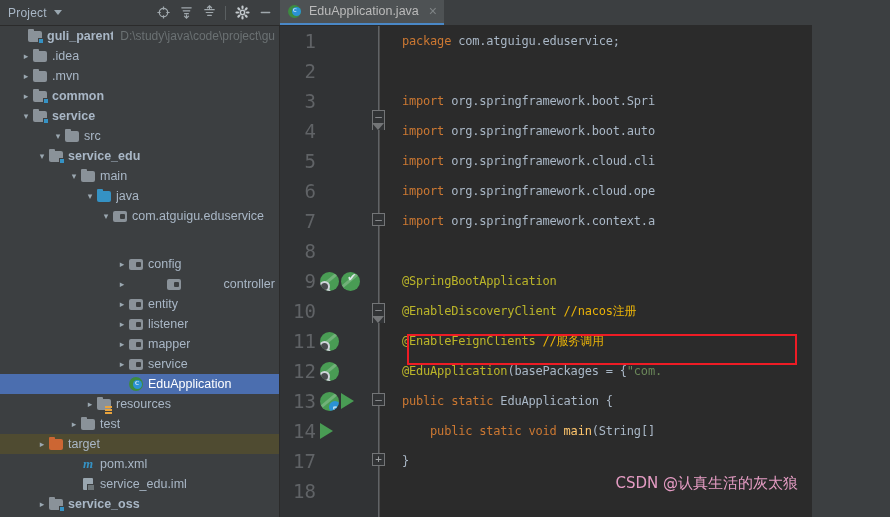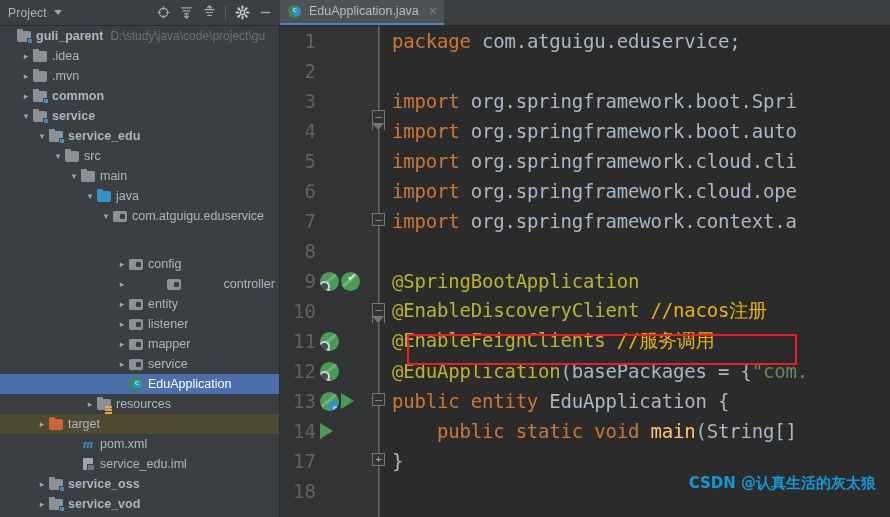--- a/index.html
+++ b/index.html
@@ -4,21 +4,21 @@
 <style>
   * { box-sizing: border-box; margin: 0; padding: 0; }
   html, body {
     width: 890px; height: 517px;
     overflow: hidden;
     background: #3c3f41;
     font-family: "Liberation Sans", sans-serif;
   }
   #app {
     position: relative;
-    width: 890px; height: 517px;
+    width: 812px; height: 517px;
     display: flex; flex-direction: column;
   }
 
   
   .topbar {
     height: 26px; min-height: 26px;
     display: flex; align-items: stretch;
     background: #3c3f41;
   }
   .tool-header {
@@ -153,22 +153,22 @@
     position: absolute; left: 0; right: 0; height: 30px;
     display: flex; align-items: center;
   }
   .lnum {
     width: 36px; min-width: 36px; text-align: right;
     color: #606366; font-size: 19px;
     font-family: "DejaVu Sans Mono", monospace;
   }
   .gicons { width: 56px; min-width: 56px; display:flex; align-items:center; gap:2px; padding-left:4px;}
   .code {
-    font-size: 19px; white-space: pre; color: #a9b7c6;
-    margin-left: 20px; letter-spacing: -0.2px;
+    font-size: 12px; white-space: pre; color: #a9b7c6;
+    margin-left: 30px; letter-spacing: -0.2px;
   }
   .kw   { color: #cc7832; }
   .ann  { color: #bbb529; }
   .cmt  { color: #eab308; }
   .str  { color: #6a8759; }
   .mth  { color: #ffc66d; }
   .plain{ color: #a9b7c6; }
 
   
   .bean {
@@ -222,23 +222,22 @@
   }
 
   
   .redbox {
     position: absolute;
     border: 2px solid #ee1c25;
     pointer-events: none;
   }
   .watermark {
     position: absolute; right: 14px; bottom: 24px;
-    color: #0ea5e9; font-size: 15px; opacity: .9;
+    color: #f9a8d4; font-size: 15px; opacity: .9;
     font-family: "DejaVu Sans", sans-serif;
-    font-weight: bold;
   }
   .tabstrip-shadow {
     position:absolute; left:0; right:0; bottom:-1px; height:1px; background:#2b2b2b;
   }
 </style>
 </head>
 <body>
 
 <div id="app">
 
@@ -295,21 +294,21 @@
         <span>EduApplication.java</span>
         <span class="tab-close">×</span>
       </div>
       <div class="tabstrip-shadow"></div>
     </div>
   </div>
 
   <div class="body">
 
     <div class="tree" id="tree">
-        <div class="row" style="padding-left: 4px;">
+        <div class="row" style="padding-left: 15px;">
           <span class="arrow none"></span>
           <span class="ic">
             <span class="fld"></span>
             <span class="badge-mod"></span>
           </span>
           <span class="lbl bold">guli_parent</span>
           <span class="path">D:\study\java\code\project\gu</span>
         </div>
         <div class="row" style="padding-left: 20px;">
           <span class="arrow closed"></span>
@@ -334,35 +333,35 @@
           <span class="lbl bold">common</span>
         </div>
         <div class="row" style="padding-left: 20px;">
           <span class="arrow open"></span>
           <span class="ic">
             <span class="fld"></span>
             <span class="badge-mod"></span>
           </span>
           <span class="lbl bold">service</span>
         </div>
+        <div class="row" style="padding-left: 52px;">
+          <span class="arrow open"></span>
+          <span class="ic">
+            <span class="fld"></span>
+          </span>
+          <span class="lbl">src</span>
+        </div>
         <div class="row" style="padding-left: 36px;">
           <span class="arrow open"></span>
           <span class="ic">
             <span class="fld"></span>
             <span class="badge-mod"></span>
           </span>
           <span class="lbl bold">service_edu</span>
         </div>
-        <div class="row" style="padding-left: 52px;">
-          <span class="arrow open"></span>
-          <span class="ic">
-            <span class="fld"></span>
-          </span>
-          <span class="lbl">src</span>
-        </div>
         <div class="row" style="padding-left: 68px;">
           <span class="arrow open"></span>
           <span class="ic">
             <span class="fld"></span>
           </span>
           <span class="lbl">main</span>
         </div>
         <div class="row" style="padding-left: 84px;">
           <span class="arrow open"></span>
           <span class="ic">
@@ -426,20 +425,27 @@
           </span>
           <span class="lbl">EduApplication</span>
         </div>
         <div class="row" style="padding-left: 84px;">
           <span class="arrow closed"></span>
           <span class="ic">
             <span class="fld"></span>
             <span class="badge-src"></span>
           </span>
           <span class="lbl">resources</span>
+        </div>
+        <div class="row" style="padding-left: 68px;">
+          <span class="arrow closed"></span>
+          <span class="ic">
+            <span class="fld"></span>
+          </span>
+          <span class="lbl">test</span>
         </div>
         <div class="row marked" style="padding-left: 36px;">
           <span class="arrow closed"></span>
           <span class="ic">
             <span class="fld orange"></span>
           </span>
           <span class="lbl">target</span>
         </div>
         <div class="row" style="padding-left: 68px;">
           <span class="arrow none"></span>
@@ -561,21 +567,21 @@
             <span class="code"><span class="ann">@EduApplication</span><span class="plain">(</span><span class="plain">basePackages</span><span class="plain"> = {</span><span class="str">"com.</span></span>
           </div>
           <div class="ln" style="top: 360px;">
             <span class="lnum">13</span>
             <span class="gicons">
               <span class="bean">
                 <span class="eball">e</span>
               </span>
               <span class="runtri"></span>
             </span>
-            <span class="code"><span class="kw">public entity </span><span class="plain">EduApplication </span><span class="plain">{</span></span>
+            <span class="code"><span class="kw">public static </span><span class="plain">EduApplication </span><span class="plain">{</span></span>
           </div>
           <div class="ln" style="top: 390px;">
             <span class="lnum">14</span>
             <span class="gicons">
               <span class="runtri"></span>
             </span>
             <span class="code"><span class="kw">    public static void </span><span class="mth">main</span><span class="plain">(</span><span class="plain">String</span><span class="plain">[]</span></span>
           </div>
           <div class="ln" style="top: 420px;">
             <span class="lnum">17</span>

